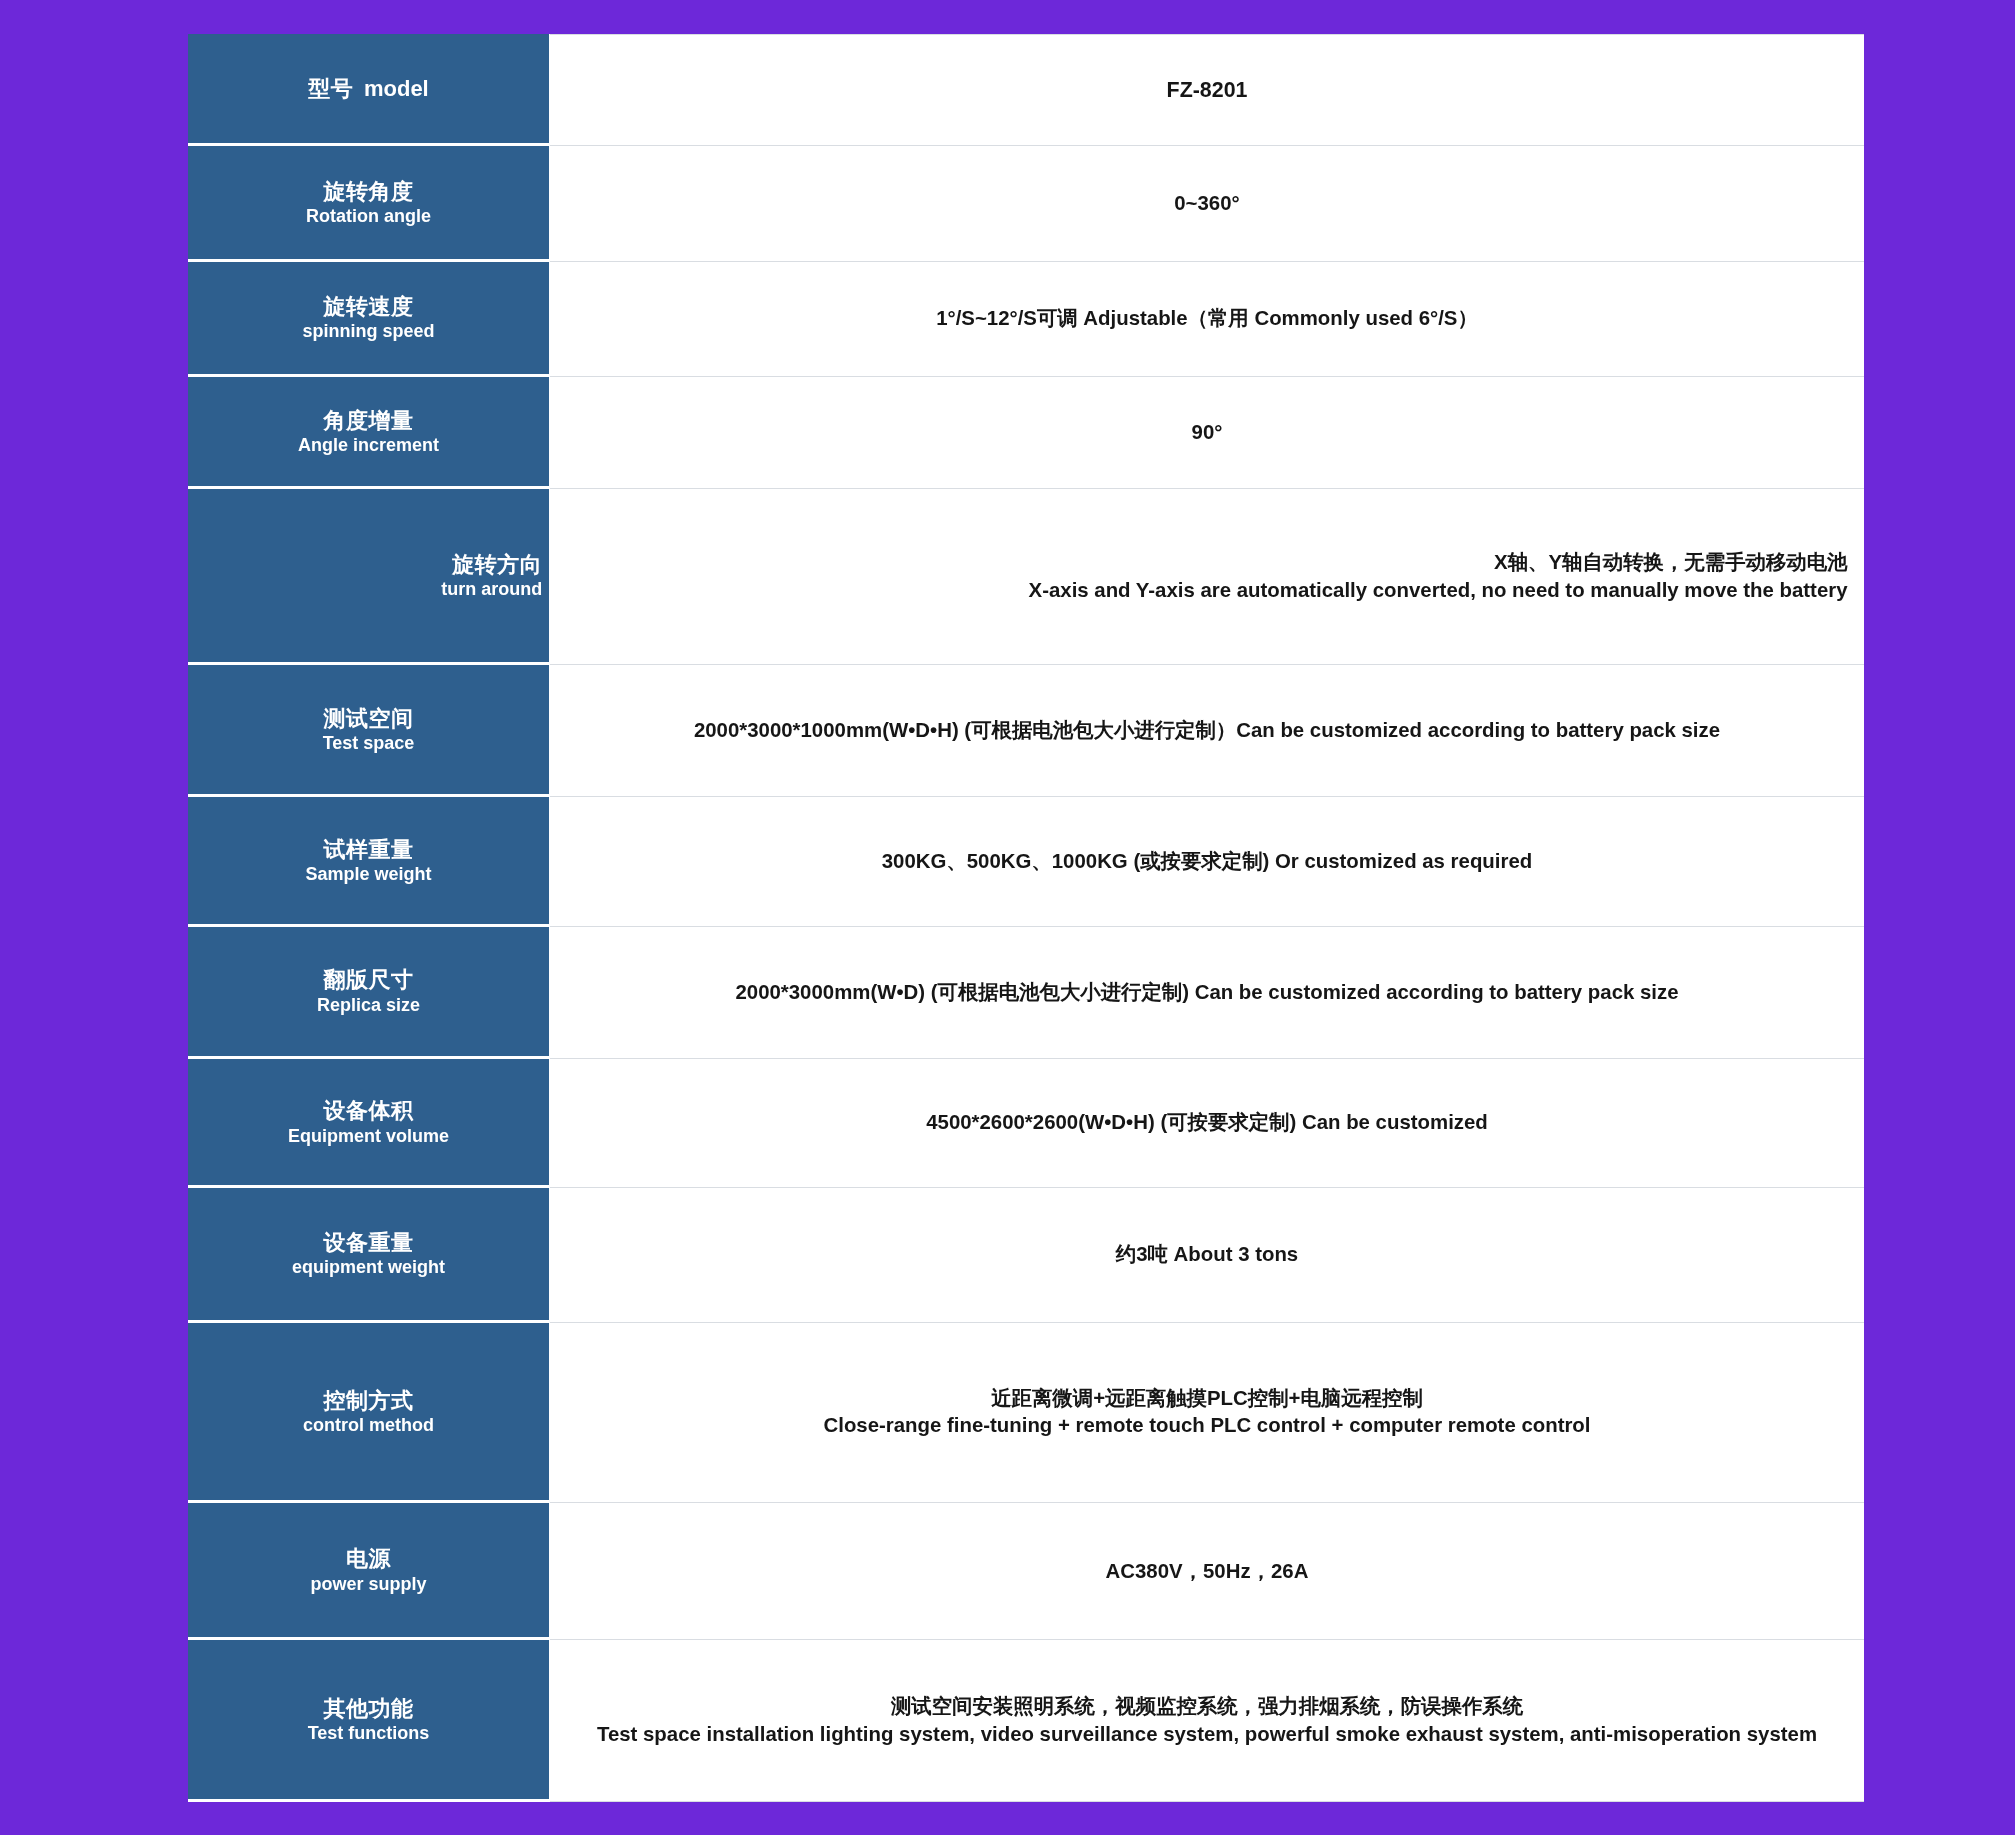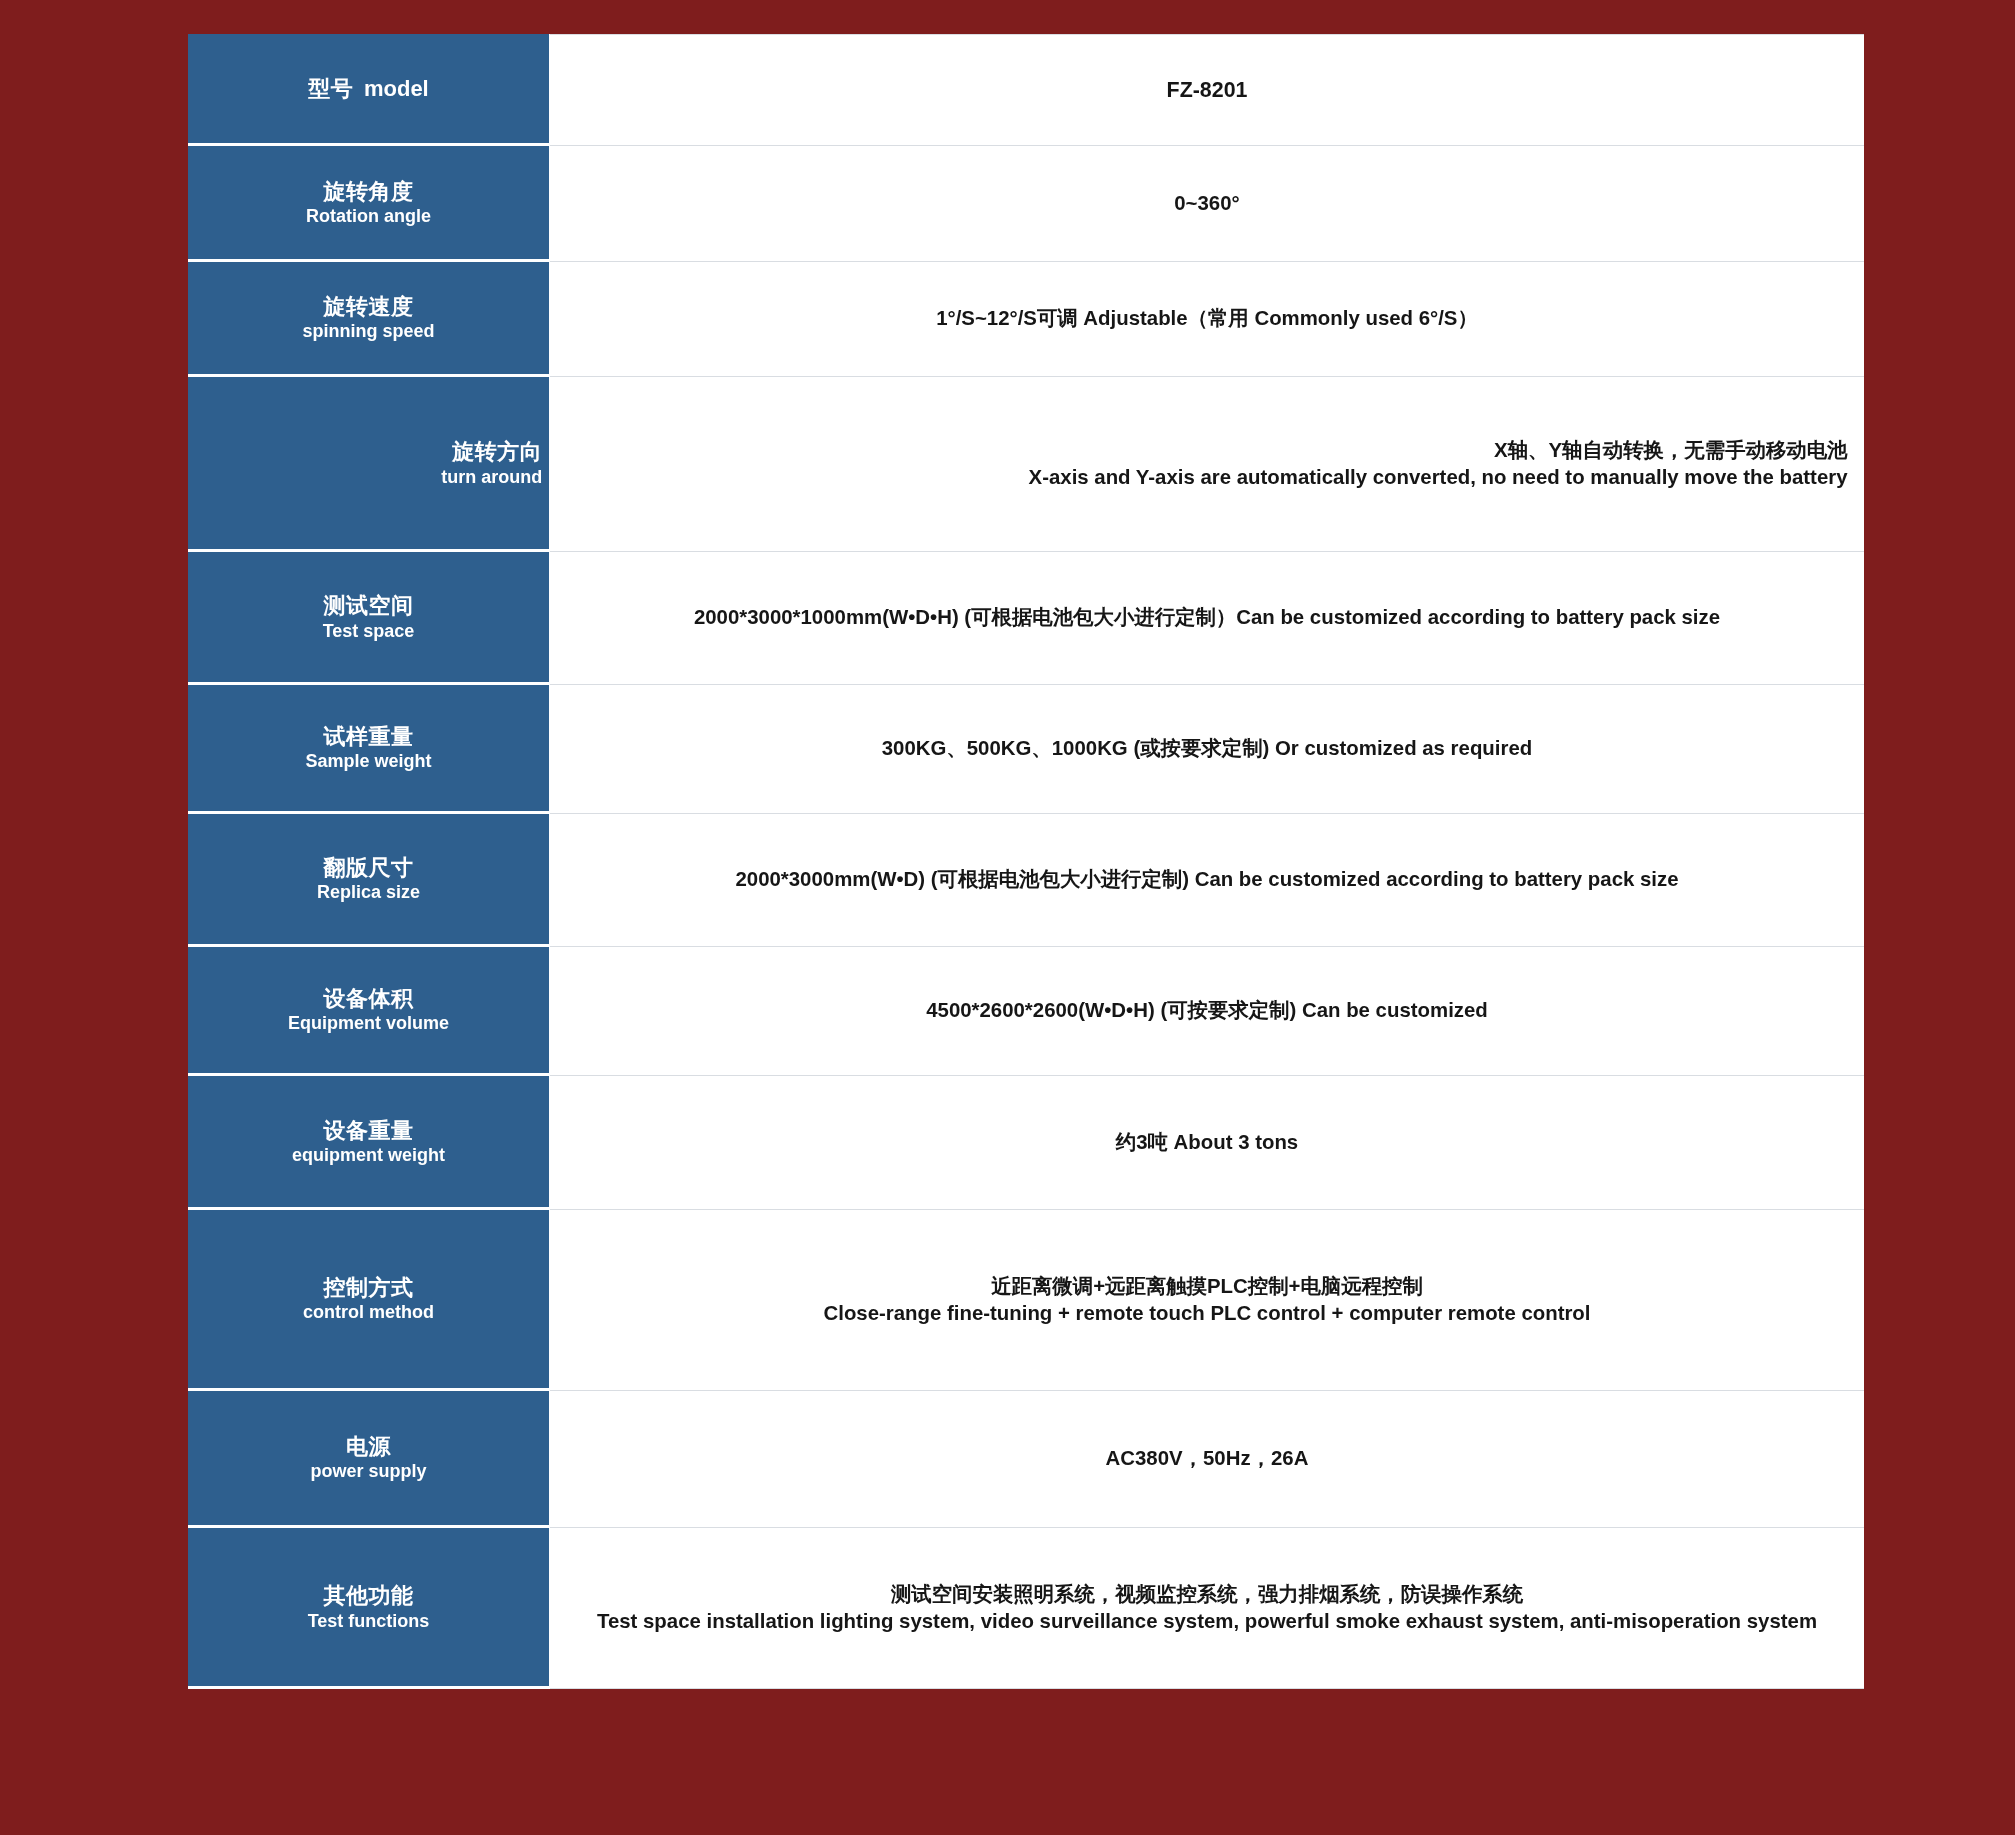--- a/index.html
+++ b/index.html
@@ -8,21 +8,21 @@
     background: #ffffff;
   }
   body {
     width: 2015px;
     font-family: "Liberation Sans", sans-serif;
     -webkit-font-smoothing: antialiased;
   }
   .sheet {
     width: 2015px;
     min-height: 1836px;
-    background: #7f1d1d;
+    background: #6d28d9;
     box-sizing: border-box;
     padding: 29px 0 13px 0;
   }
   table.spec {
     border-collapse: separate;
     border-spacing: 0;
     margin-left: 188px;
     margin-top: 4.9px;
     width: 1676px;
     table-layout: fixed;
@@ -130,20 +130,29 @@
       <tr class="r-speed">
         <td class="label">
           <span class="cn">旋转速度</span>
           <span class="en">spinning speed</span>
         </td>
         <td class="value">
           <span class="line">1°/S~12°/S可调 Adjustable（常用 Commonly used 6°/S）</span>
         </td>
       </tr>
 
+      <tr class="r-increment">
+        <td class="label">
+          <span class="cn">角度增量</span>
+          <span class="en">Angle increment</span>
+        </td>
+        <td class="value">
+          <span class="line">90°</span>
+        </td>
+      </tr>
 
       <tr class="r-direction">
         <td class="label">
           <span class="cn">旋转方向</span>
           <span class="en">turn around</span>
         </td>
         <td class="value">
           <span class="line">X轴、Y轴自动转换，无需手动移动电池</span>
           <span class="line">X-axis and Y-axis are automatically converted, no need to manually move the battery</span>
         </td>

